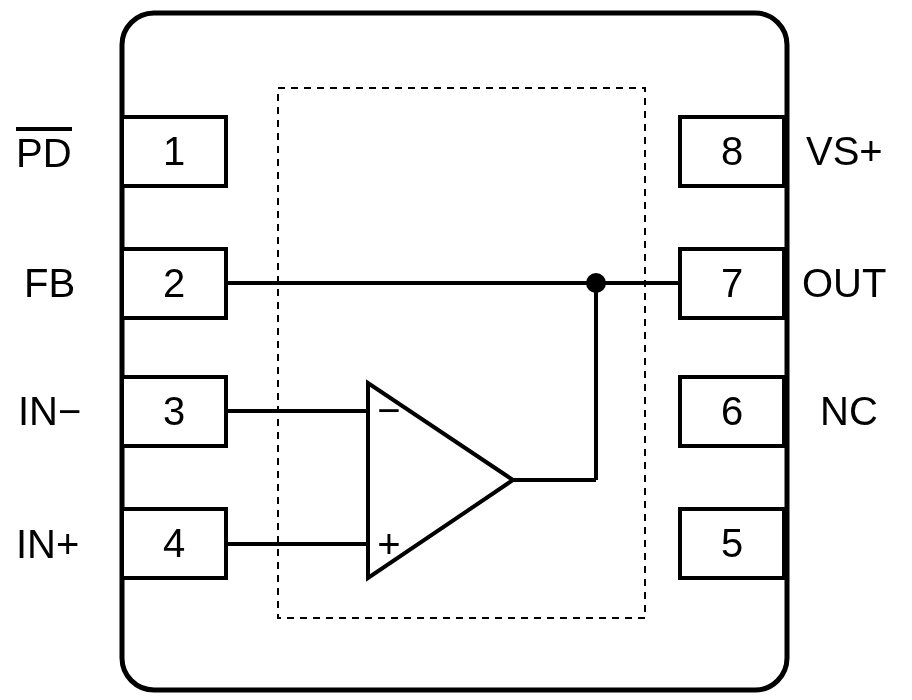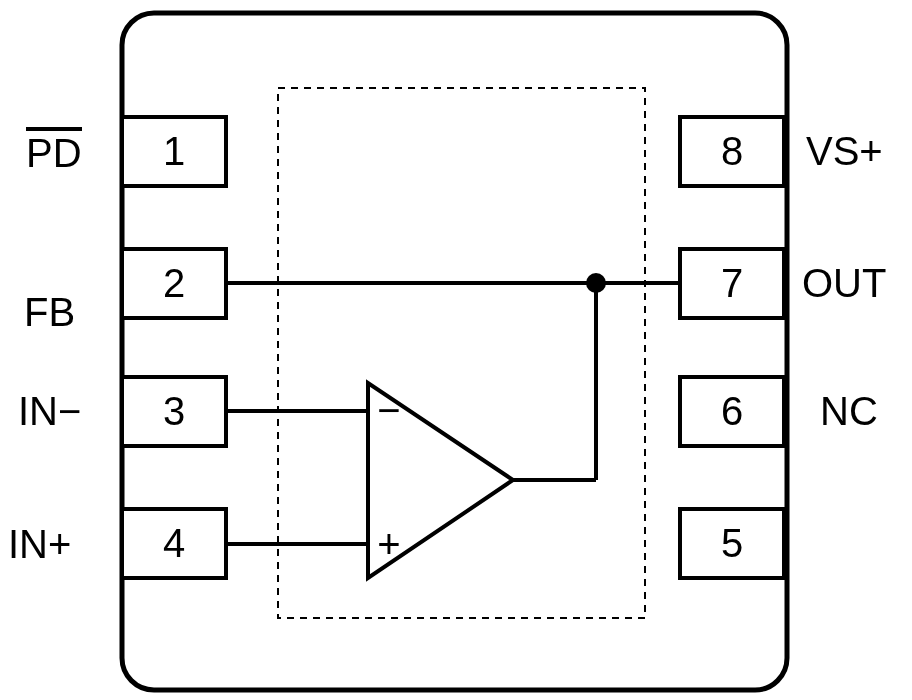--- a/index.html
+++ b/index.html
@@ -96,30 +96,30 @@
   <div class="pin-box" style="left:678px; top:247px;">
     <span>7</span>
   </div>
   <div class="pin-box" style="left:678px; top:375px;">
     <span>6</span>
   </div>
   <div class="pin-box" style="left:678px; top:507px;">
     <span>5</span>
   </div>
 
-  <div class="pin-label" style="left:26px; top:127px;">
+  <div class="pin-label" style="left:16px; top:127px;">
     <span class="overline">PD</span>
   </div>
-  <div class="pin-label" style="left:24px; top:259px;margin-top:29px;">
+  <div class="pin-label" style="left:24px; top:259px;">
     <span>FB</span>
   </div>
   <div class="pin-label" style="left:18px; top:387px;">
     <span>IN−</span>
   </div>
-  <div class="pin-label" style="left:8px; top:520px;">
+  <div class="pin-label" style="left:16px; top:520px;">
     <span>IN+</span>
   </div>
 
   <div class="pin-label" style="left:802px; top:259px;">
     <span>OUT</span>
   </div>
   <div class="pin-label" style="left:806px; top:127px;">
     <span>VS+</span>
   </div>
   <div class="pin-label" style="left:820px; top:387px;text-align:right;">

